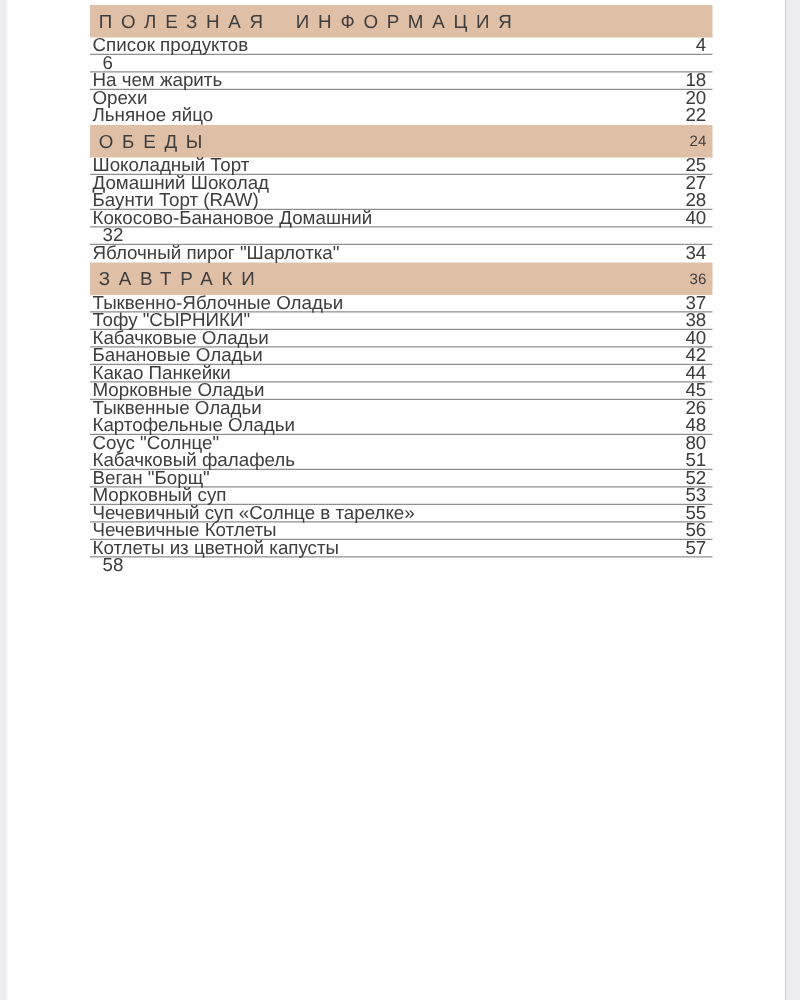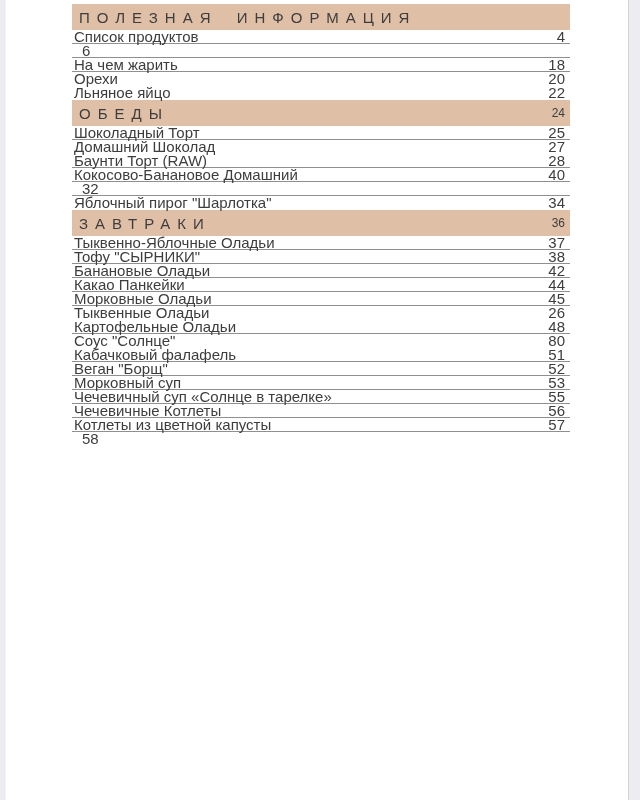--- a/index.html
+++ b/index.html
@@ -117,20 +117,24 @@
       </div>
       <div class="item">
         <span class="title">Тыквенно-Яблочные Оладьи</span>
         <span class="num">37</span>
       </div>
       <div class="item">
         <span class="title">Тофу "СЫРНИКИ"</span>
         <span class="num">38</span>
       </div>
       <div class="item">
+        <span class="title">Кабачковые Оладьи</span>
+        <span class="num">40</span>
+      </div>
+      <div class="item">
         <span class="title">Банановые Оладьи</span>
         <span class="num">42</span>
       </div>
       <div class="item">
         <span class="title">Какао Панкейки</span>
         <span class="num">44</span>
       </div>
       <div class="item">
         <span class="title">Морковные Оладьи</span>
         <span class="num">45</span>

